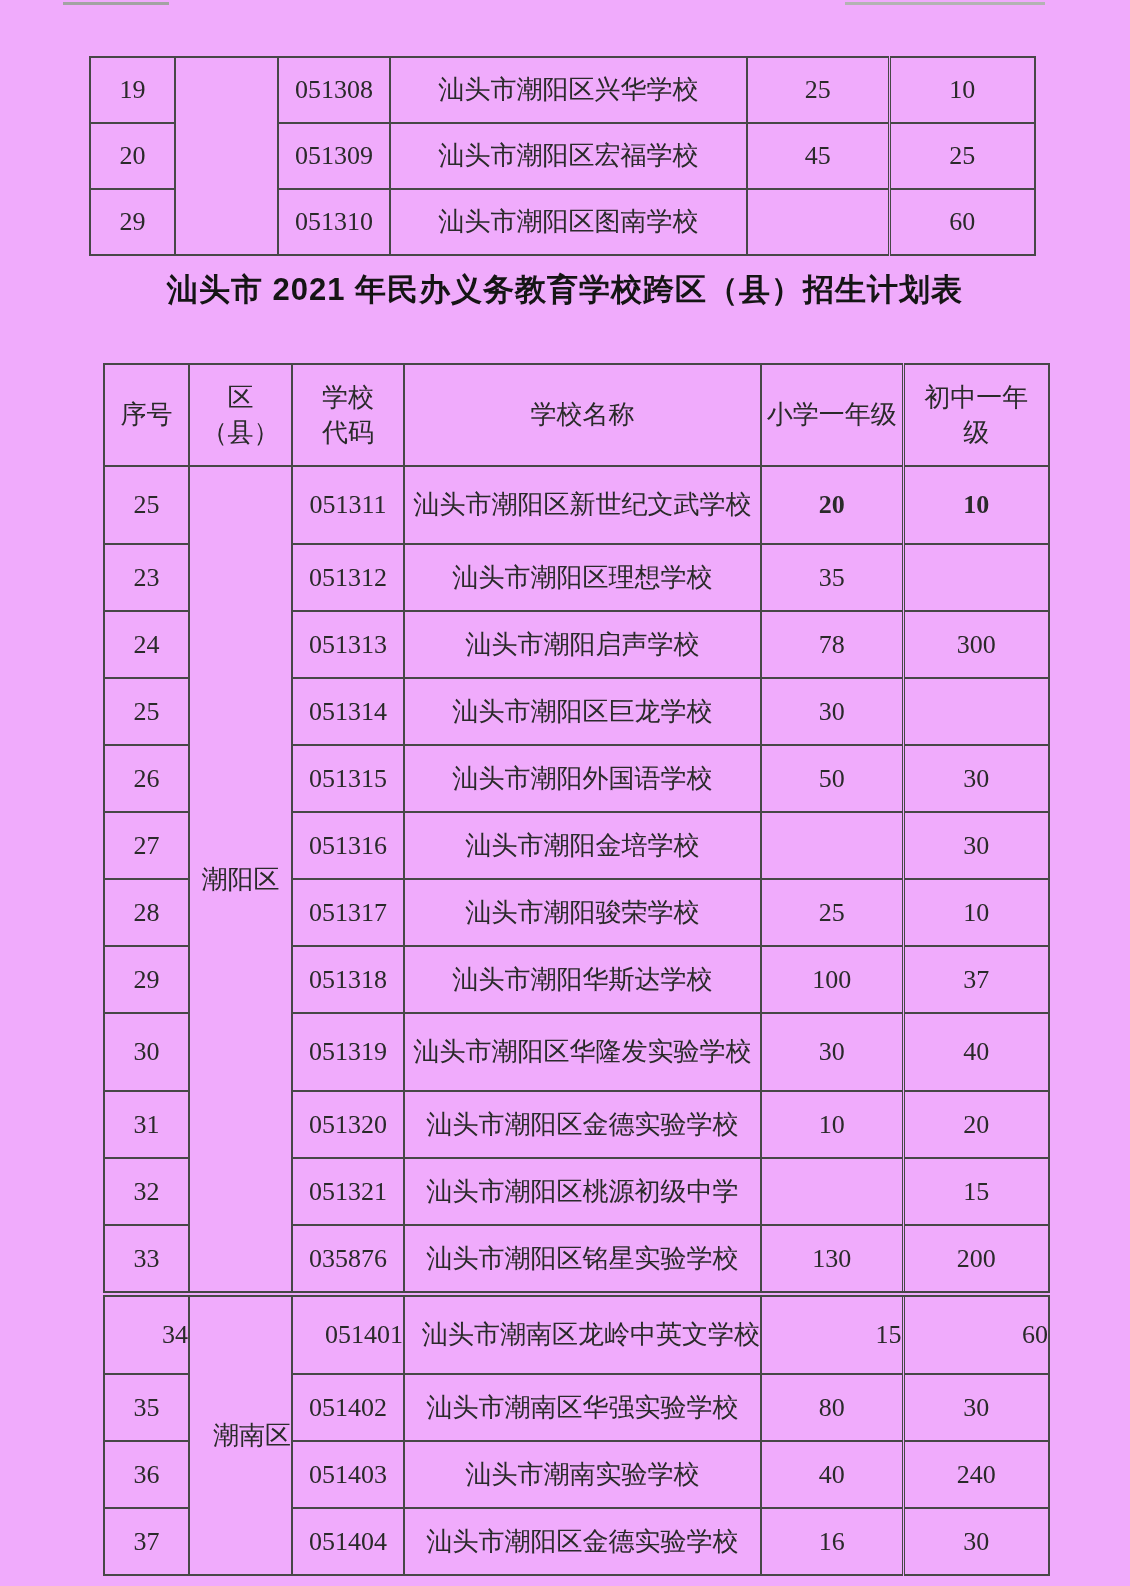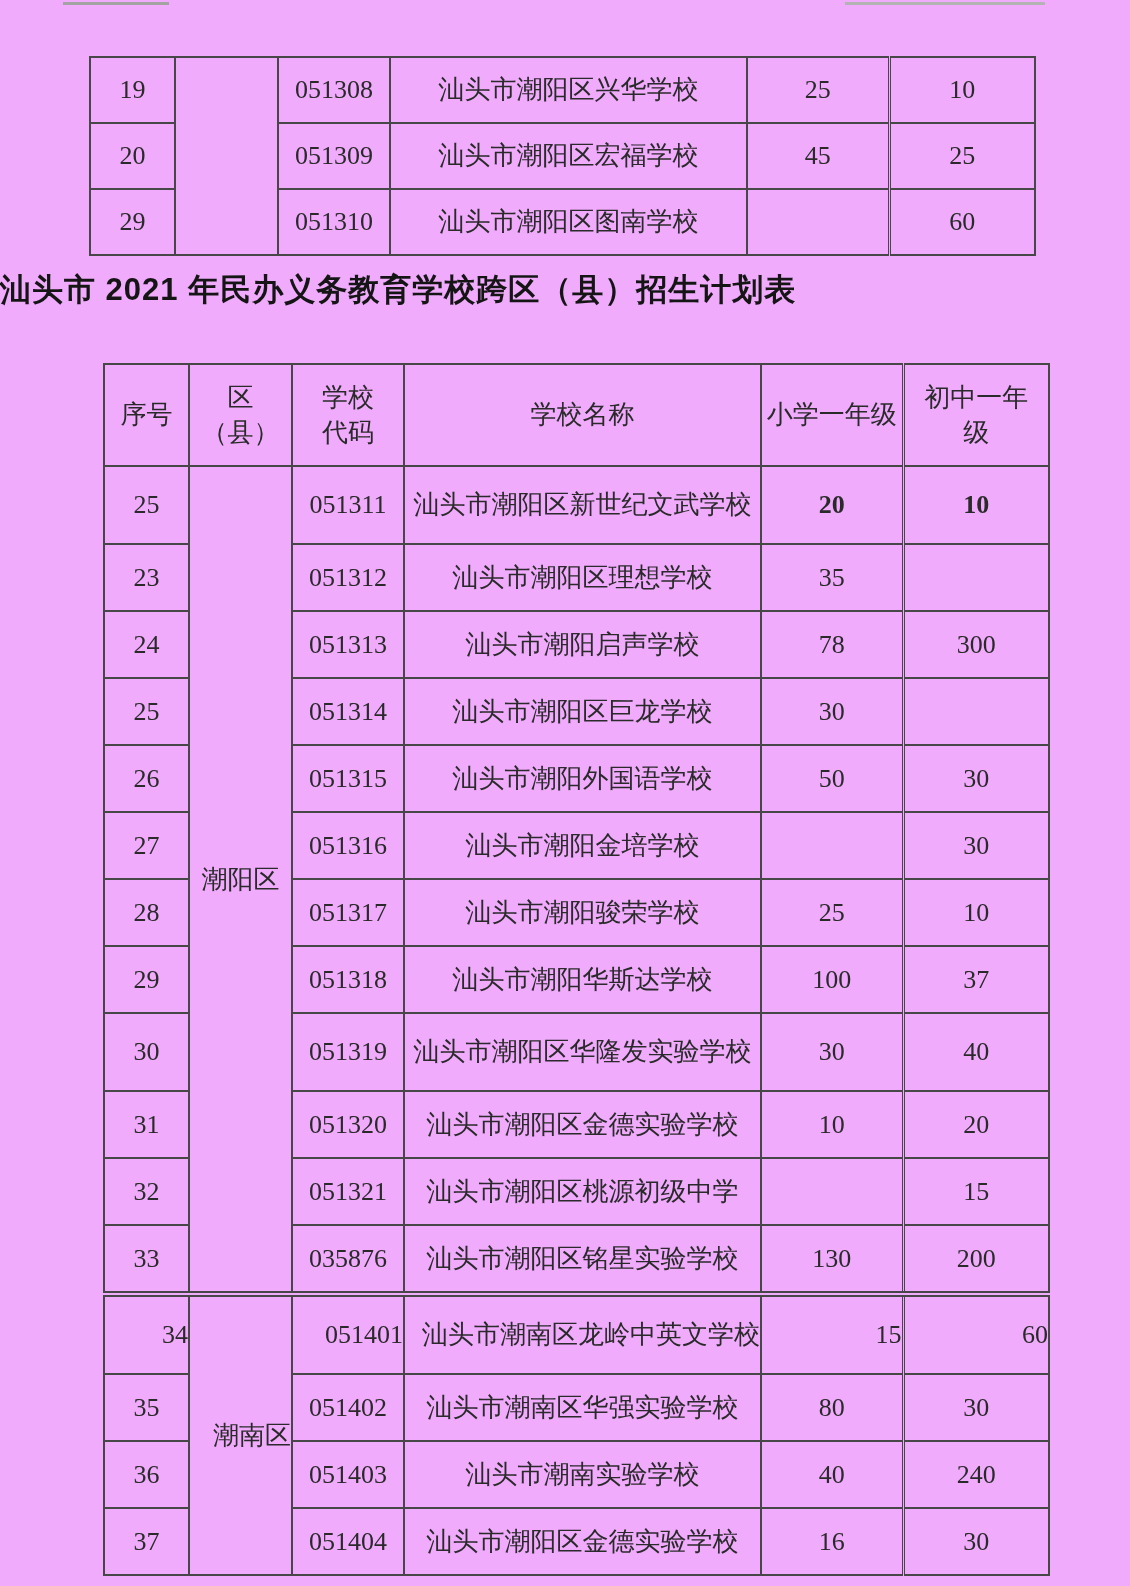--- a/index.html
+++ b/index.html
@@ -36,21 +36,21 @@
   .name-left { text-align:left; }
   tr.bold-vals .cell-primary, tr.bold-vals .cell-junior { font-weight:700; }
 
   
   .tbl td.cell-junior, .tbl th.th-junior { border-left:3px double #474747; }
   
   tr.group-start td { border-top:6px double #474747;text-align:right; }
 
   .title {
     position:absolute; left:0; top:269px; width:100%;
-    margin:0; text-align:left;
+    margin:0; text-align:center;
     font-family:"Liberation Sans","DejaVu Sans",sans-serif;
     font-size:31px; font-weight:700; color:#151515;
     letter-spacing:1px;
   }
 </style>
 </head>
 <body>
 
 <div class="page">
 

